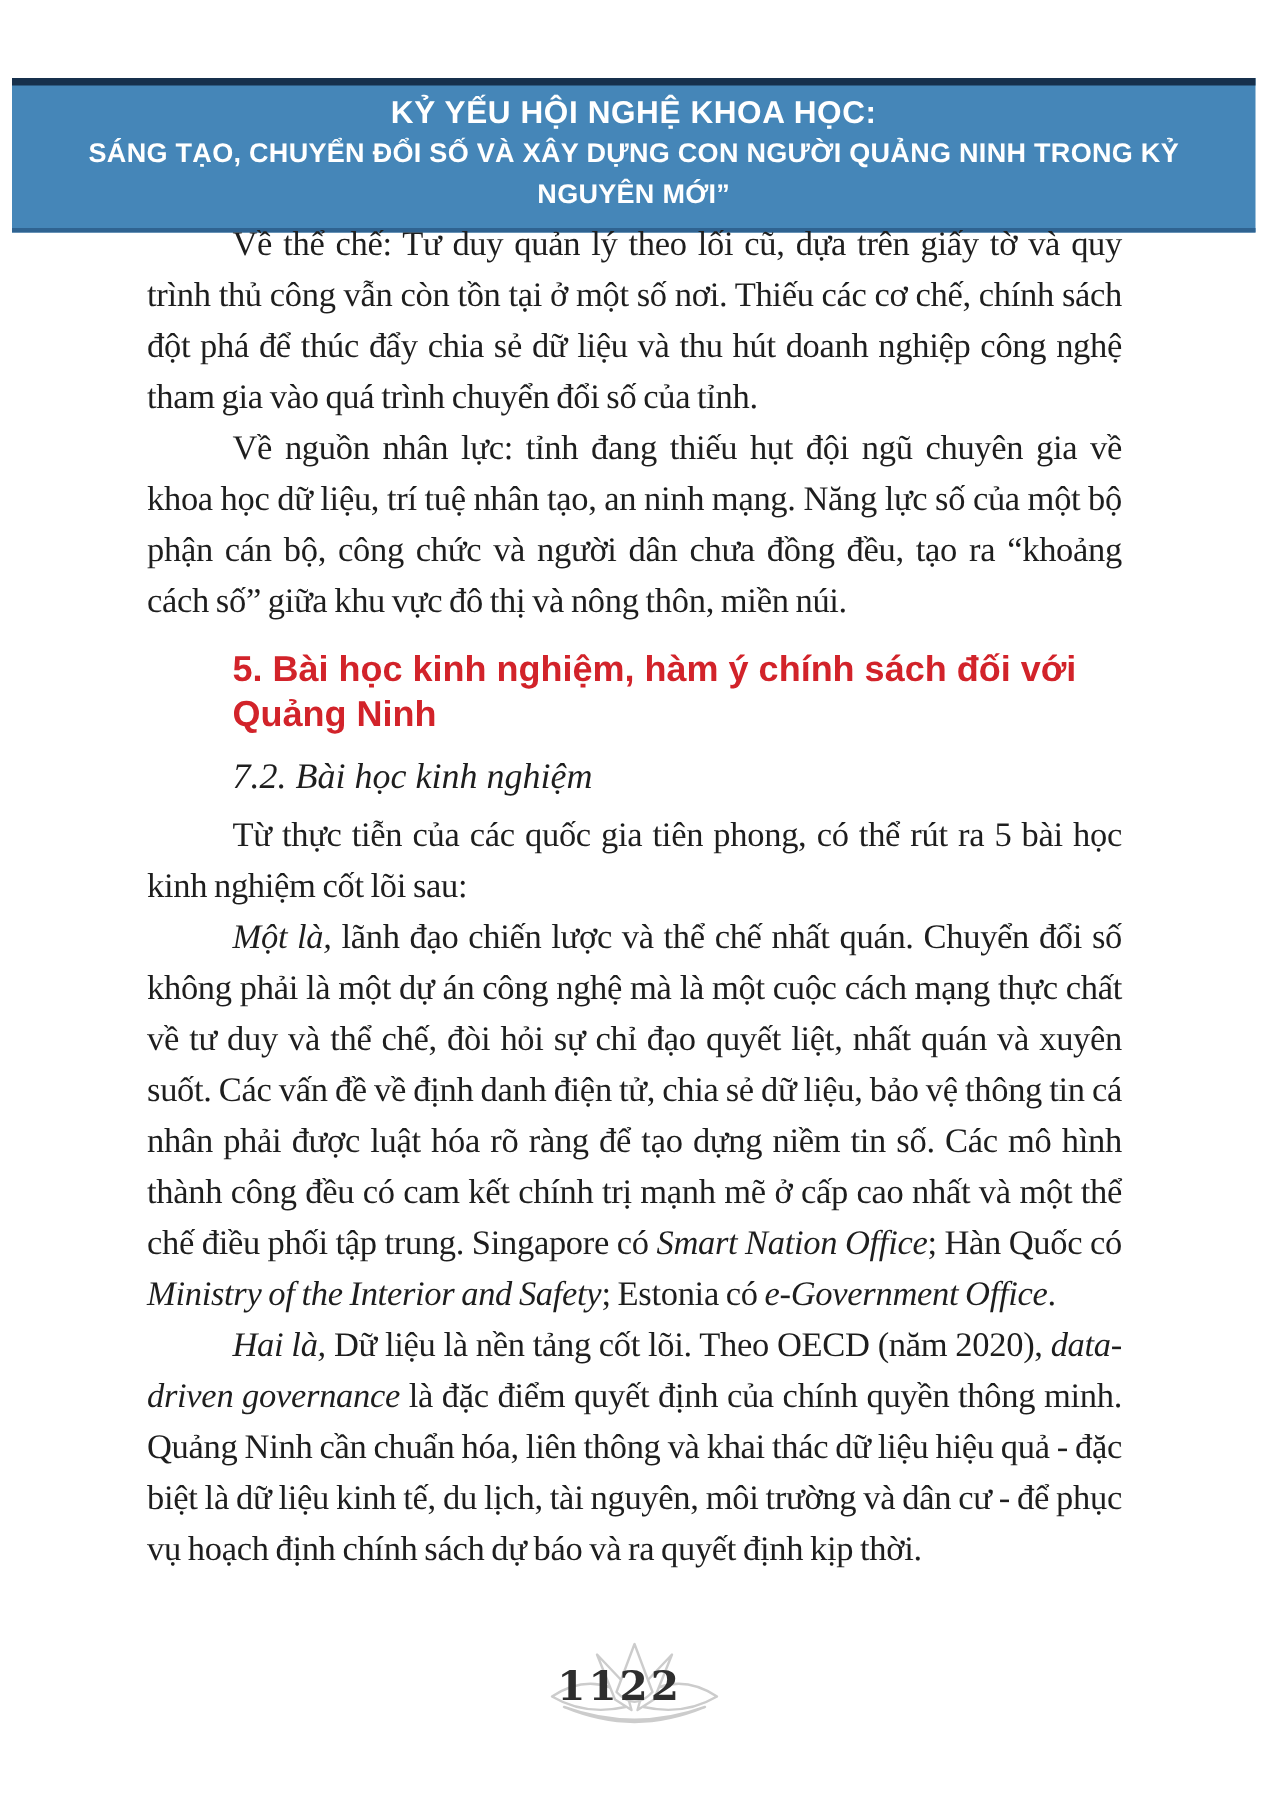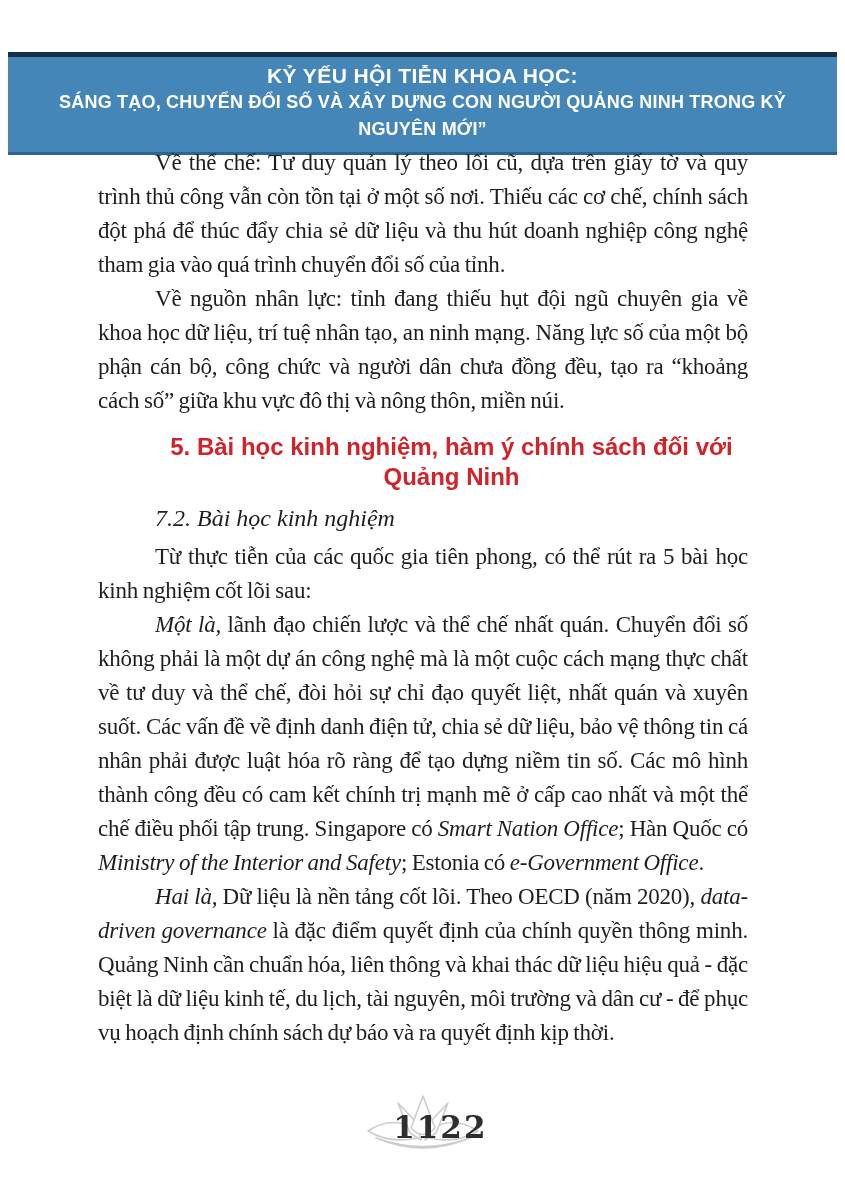--- a/index.html
+++ b/index.html
@@ -39,39 +39,39 @@
   }
 
   
   .footer {
     position:absolute; left:0; right:0; top:1094px; height:70px;
     display:flex; justify-content:center; align-items:flex-start;
   }
   .lotus-wrap { position:relative; width:130px; height:62px; }
   .lotus-wrap svg { display:block; }
   .page-num {
-    position:absolute; left:14px; right:0; top:15px; text-align:right;
+    position:absolute; left:14px; right:0; top:15px; text-align:left;
     font-family:"DejaVu Serif","Liberation Serif",serif; font-weight:bold;
-    font-size:31px; letter-spacing:2px;
+    font-size:27px; letter-spacing:2px;
   }
 </style>
 </head>
 <body>
 
 <div class="page">
 
   <header class="banner" id="banner" style="background: rgb(69, 134, 184); border-top: 5px solid rgb(22, 48, 76); border-bottom: 3px solid rgb(47, 99, 145); color: rgb(255, 255, 255);">
-    <div class="banner-title">KỶ YẾU HỘI TIỄN KHOA HỌC:</div>
+    <div class="banner-title">KỶ YẾU HỘI NGHỆ KHOA HỌC:</div>
     <div class="banner-sub">SÁNG TẠO, CHUYỂN ĐỔI SỐ VÀ XÂY DỰNG CON NGƯỜI QUẢNG NINH TRONG KỶ NGUYÊN MỚI”</div>
   </header>
 
   <main class="content" id="doc-body" style="color: rgb(30, 30, 30);">
       <p class="para indent"><span>Về thể chế: Tư duy quản lý theo lối cũ, dựa trên giấy tờ và quy trình thủ công vẫn còn tồn tại ở một số nơi. Thiếu các cơ chế, chính sách đột phá để thúc đẩy chia sẻ dữ liệu và thu hút doanh nghiệp công nghệ tham gia vào quá trình chuyển đổi số của tỉnh.</span></p>
       <p class="para indent"><span>Về nguồn nhân lực: tỉnh đang thiếu hụt đội ngũ chuyên gia về khoa học dữ liệu, trí tuệ nhân tạo, an ninh mạng. Năng lực số của một bộ phận cán bộ, công chức và người dân chưa đồng đều, tạo ra “khoảng cách số” giữa khu vực đô thị và nông thôn, miền núi.</span></p>
-      <h2 class="heading-red" style="color: rgb(210, 35, 42); text-align: center;"><span>5. Bài học kinh nghiệm, hàm ý chính sách đối với Quảng Ninh</span></h2>
+      <h2 class="heading-red" style="color: rgb(210, 35, 42);"><span>5. Bài học kinh nghiệm, hàm ý chính sách đối với Quảng Ninh</span></h2>
       <h3 class="subheading"><span class="it">7.2. Bài học kinh nghiệm</span></h3>
       <p class="para indent"><span>Từ thực tiễn của các quốc gia tiên phong, có thể rút ra 5 bài học kinh nghiệm cốt lõi sau:</span></p>
       <p class="para indent"><span class="it">Một là,</span><span> lãnh đạo chiến lược và thể chế nhất quán. Chuyển đổi số không phải là một dự án công nghệ mà là một cuộc cách mạng thực chất về tư duy và thể chế, đòi hỏi sự chỉ đạo quyết liệt, nhất quán và xuyên suốt. Các vấn đề về định danh điện tử, chia sẻ dữ liệu, bảo vệ thông tin cá nhân phải được luật hóa rõ ràng để tạo dựng niềm tin số. Các mô hình thành công đều có cam kết chính trị mạnh mẽ ở cấp cao nhất và một thể chế điều phối tập trung. Singapore có </span><span class="it">Smart Nation Office</span><span>; Hàn Quốc có </span><span class="it">Ministry of the Interior and Safety</span><span>; Estonia có </span><span class="it">e-Government Office</span><span>.</span></p>
       <p class="para indent"><span class="it">Hai là,</span><span> Dữ liệu là nền tảng cốt lõi. Theo OECD (năm 2020), </span><span class="it">data-driven governance</span><span> là đặc điểm quyết định của chính quyền thông minh. Quảng Ninh cần chuẩn hóa, liên thông và khai thác dữ liệu hiệu quả - đặc biệt là dữ liệu kinh tế, du lịch, tài nguyên, môi trường và dân cư - để phục vụ hoạch định chính sách dự báo và ra quyết định kịp thời.</span></p>
     </main>
 
   <footer class="footer">
     <div class="lotus-wrap">
       <span>
         <svg id="lotus-svg" width="130" height="62" viewBox="0 0 130 62" fill="none" stroke-width="1.6" stroke-linejoin="round" stroke="#cccccc">

